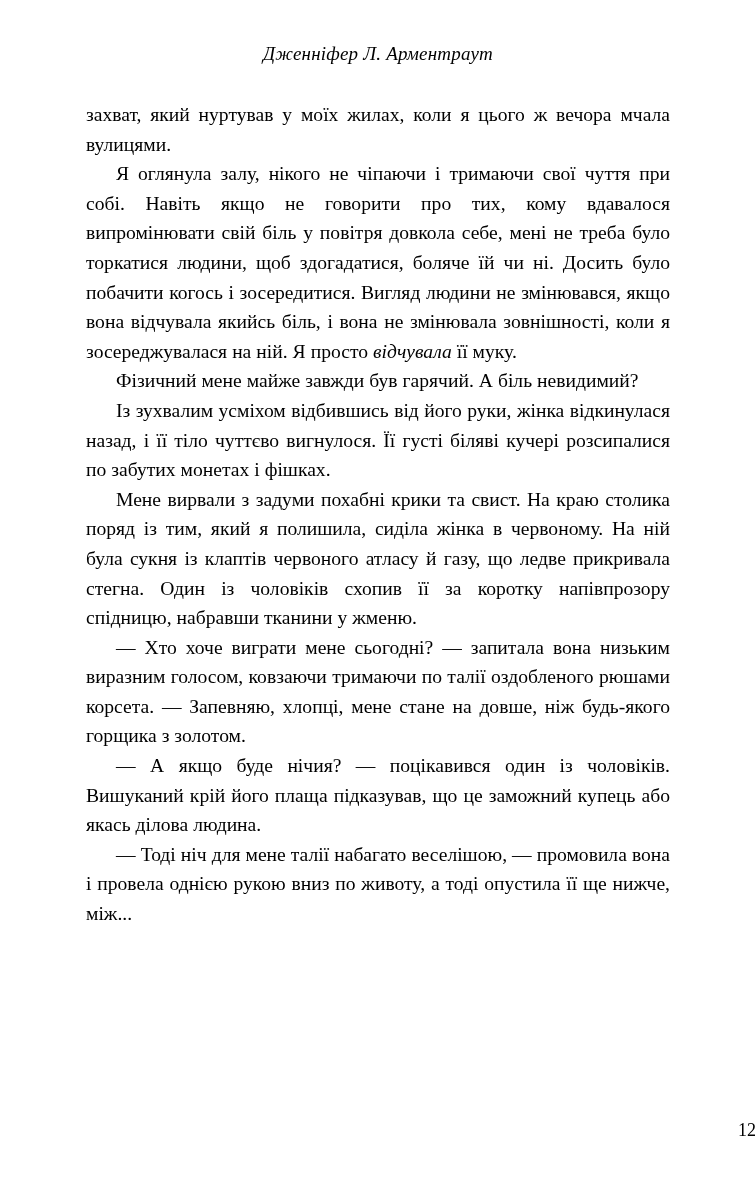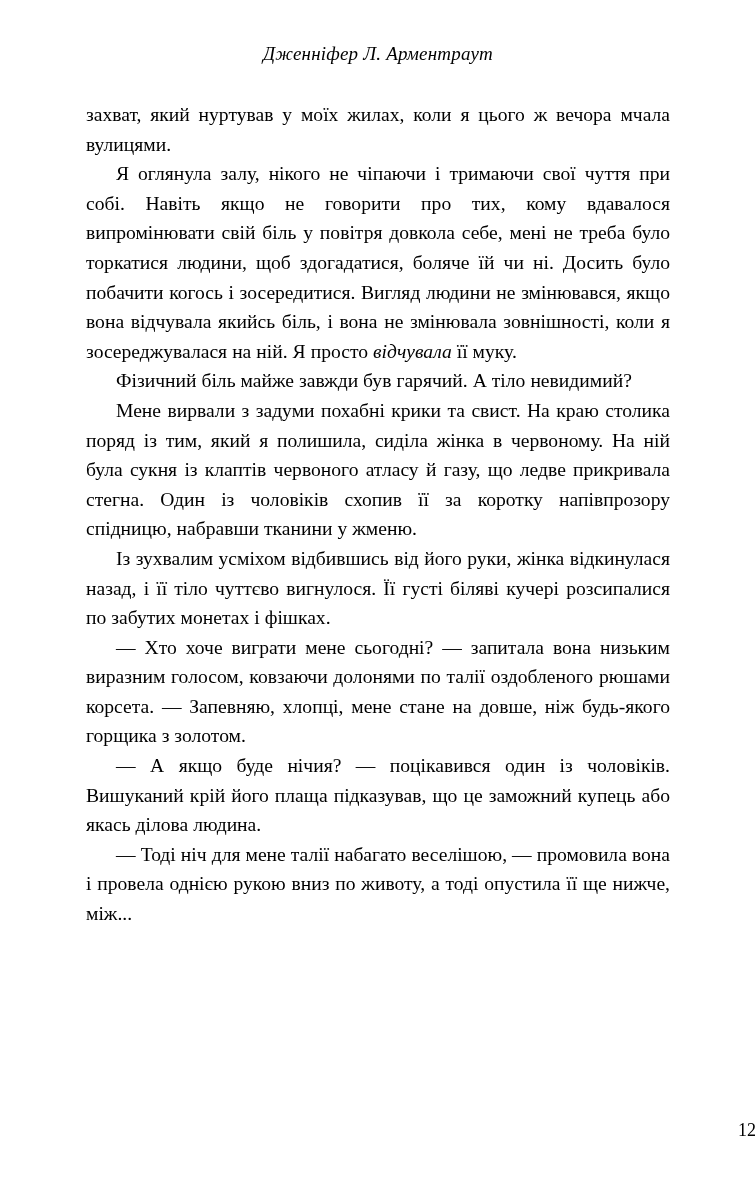--- a/index.html
+++ b/index.html
@@ -73,28 +73,28 @@
 <div class="page">
 
   <div class="running-head">Дженніфер Л. Арментраут</div>
 
   <div class="text-block">
 
     <p class="para no-indent">захват, який нуртував у моїх жилах, коли я цього ж вечора мчала вулицями.</p>
 
     <p class="para"><span>Я оглянула залу, нікого не чіпаючи і тримаючи свої чуття при собі. Навіть якщо не говорити про тих, кому вдавалося випромінювати свій біль у повітря довкола себе, мені не треба було торкатися людини, щоб здогадатися, боляче їй чи ні. Досить було побачити когось і зосередитися. Вигляд людини не змінювався, якщо вона відчувала якийсь біль, і вона не змінювала зовнішності, коли я зосереджувалася на ній. Я просто </span><em>відчувала</em><span> її муку.</span></p>
 
-    <p class="para">Фізичний біль майже завжди був гарячий. А тіло невидимий?</p>
+    <p class="para">Фізичний мене майже завжди був гарячий. А біль невидимий?</p>
 
+
+    <p class="para">Із зухвалим усміхом відбившись від його руки, жінка відкинулася назад, і її тіло чуттєво вигнулося. Її густі біляві кучері розсипалися по забутих монетах і фішках.</p>
 
     <p class="para">Мене вирвали з задуми похабні крики та свист. На краю столика поряд із тим, який я полишила, сиділа жінка в червоному. На ній була сукня із клаптів червоного атласу й газу, що ледве прикривала стегна. Один із чоловіків схопив її за коротку напівпрозору спідницю, набравши тканини у жменю.</p>
 
-    <p class="para">Із зухвалим усміхом відбившись від його руки, жінка відкинулася назад, і її тіло чуттєво вигнулося. Її густі біляві кучері розсипалися по забутих монетах і фішках.</p>
-
-    <p class="para">— Хто хоче виграти мене сьогодні? — запитала вона низьким виразним голосом, ковзаючи долонями по талії оздобленого рюшами корсета. — Запевняю, хлопці, мене стане на довше, ніж будь-якого горщика з золотом.</p>
+    <p class="para">— Хто хоче виграти мене сьогодні? — запитала вона низьким виразним голосом, ковзаючи тримаючи по талії оздобленого рюшами корсета. — Запевняю, хлопці, мене стане на довше, ніж будь-якого горщика з золотом.</p>
 
     <p class="para">— А якщо буде нічия? — поцікавився один із чоловіків. Вишуканий крій його плаща підказував, що це заможний купець або якась ділова людина.</p>
 
     <p class="para">— Тоді ніч для мене талії набагато веселішою, — промовила вона і провела однією рукою вниз по животу, а тоді опустила її ще нижче, між...</p>
 
 
   </div>
 
   <div class="folio">12</div>
 

